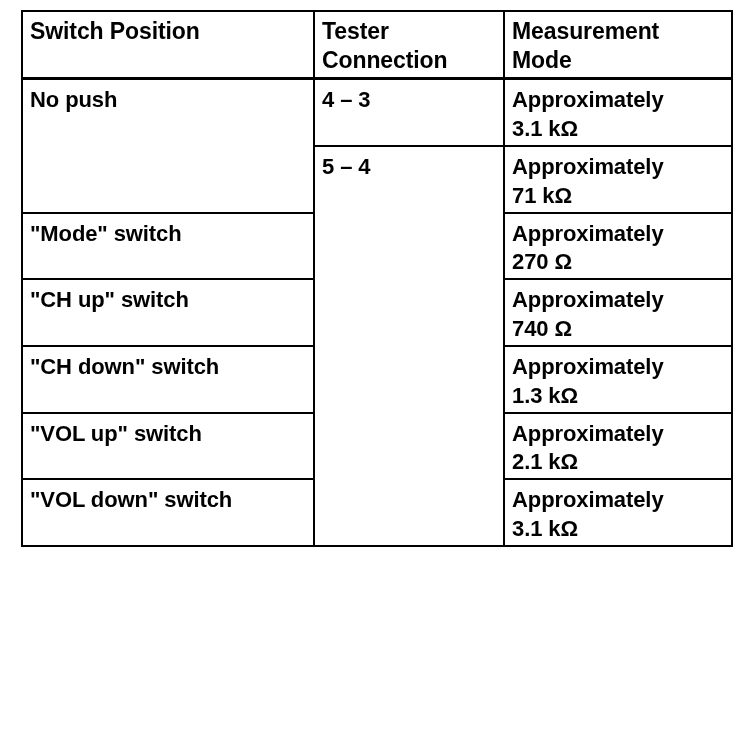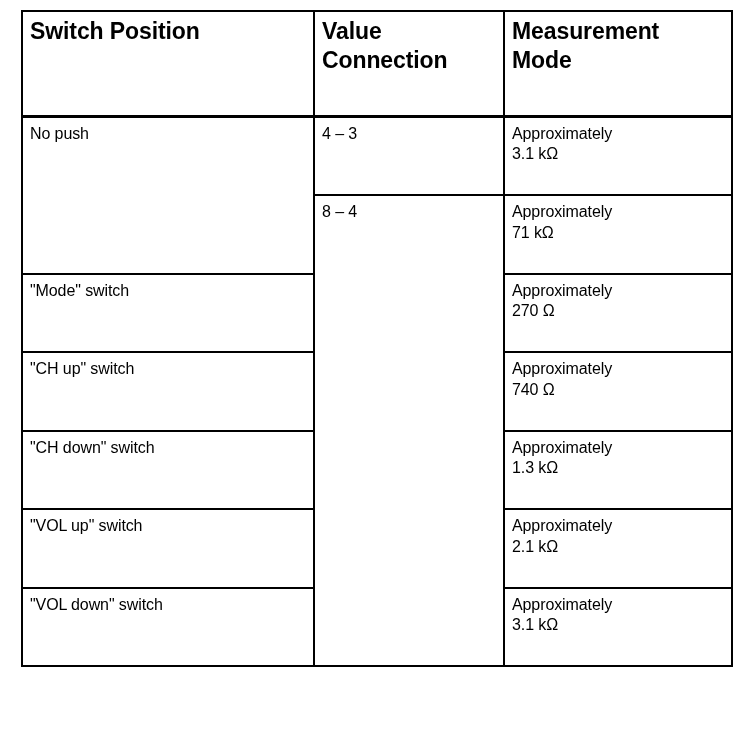--- a/index.html
+++ b/index.html
@@ -21,31 +21,31 @@
     left: 21px;
     top: 10px;
     width: 710px;
     height: 713px;
   }
 
   table.spec-table {
     border-collapse: collapse;
     table-layout: fixed;
     width: 710px;
-    height: 657px;
+    height: 537px;
     background: #0f766e;
   }
 
   table.spec-table td {
     border: 2px solid #000000;
     vertical-align: top;
     padding: 6px 0 0 7px;
-    font-size: 16px;
+    font-size: 22px;
     line-height: 1.30;
-    font-weight: normal;
+    font-weight: bold;
     letter-spacing: -0.1px;
     font-stretch: condensed;
     background: #ffffff;
   }
 
   table.spec-table td.head-cell {
     font-weight: bold;
     font-size: 23px;
     line-height: 1.28;
     padding-top: 5px;
@@ -72,21 +72,21 @@
       <col class="c2">
       <col class="c3">
     </colgroup>
     <tbody>
 
       <tr>
         <td class="head-cell" rowspan="1">
           <span class="cell-text">Switch Position</span>
         </td>
         <td class="head-cell">
-          <span class="cell-text">Value
+          <span class="cell-text">Tester
 Connection</span>
         </td>
         <td class="head-cell">
           <span class="cell-text">Measurement
 Mode</span>
         </td>
       </tr>
 
       <tr>
         <td rowspan="2">
@@ -96,21 +96,21 @@
           <span class="cell-text">4 – 3</span>
         </td>
         <td>
           <span class="cell-text">Approximately
 3.1 kΩ</span>
         </td>
       </tr>
 
       <tr>
         <td rowspan="6">
-          <span class="cell-text">8 – 4</span>
+          <span class="cell-text">5 – 4</span>
         </td>
         <td>
           <span class="cell-text">Approximately
 71 kΩ</span>
         </td>
       </tr>
 
       <tr>
         <td>
           <span class="cell-text">"Mode" switch</span>

